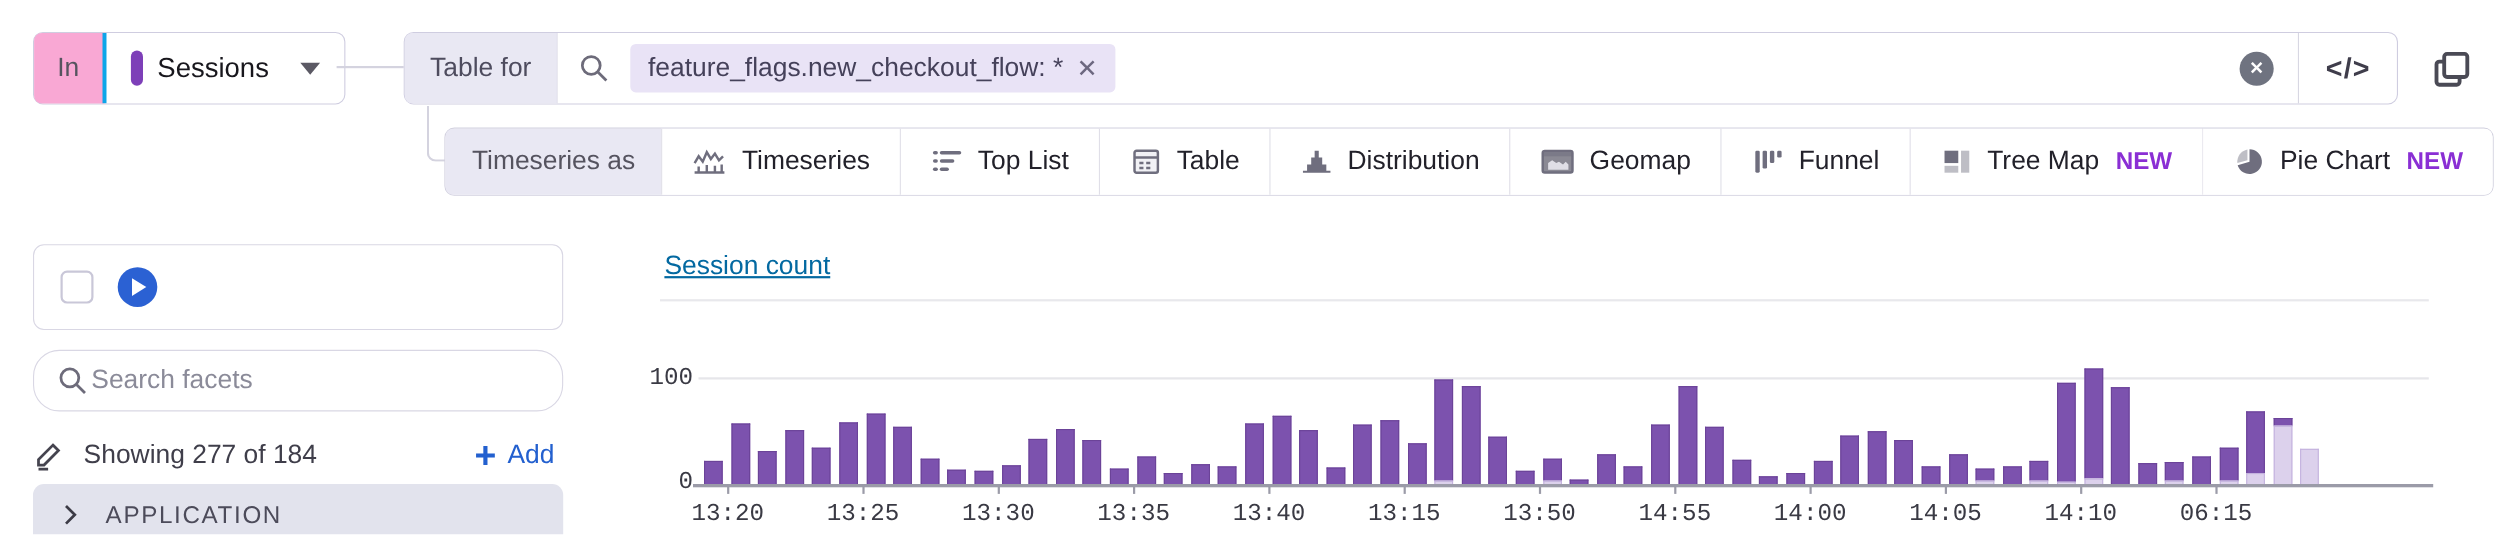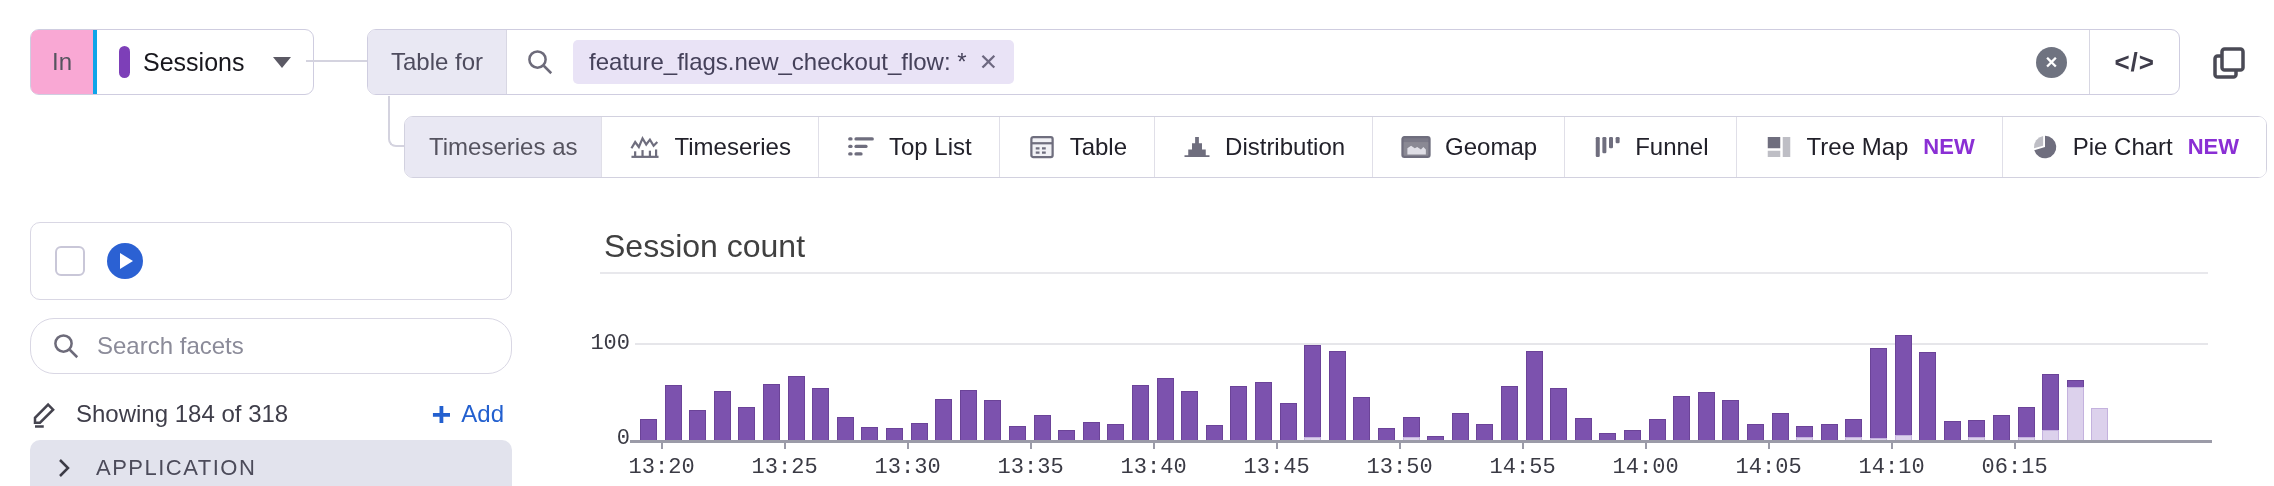--- a/index.html
+++ b/index.html
@@ -52,34 +52,34 @@
 
   
   .side-card { position:absolute; left:30px; width:482px; background:#fff; border:1.5px solid #d9d7e4; border-radius:10px; }
   #replay-card { top:222px; height:78px; display:flex; align-items:center; padding:0 24px; gap:22px; cursor:pointer; }
   .checkbox { width:30px; height:30px; border:2px solid #c9c7d8; border-radius:6px; background:#fff; flex:none; }
   .play-circle { width:36px; height:36px; border-radius:50%; background:#2b61d3; display:flex; align-items:center;
     justify-content:center; flex:none; }
   .play-tri { width:0; height:0; border-top:8px solid transparent; border-bottom:8px solid transparent;
     border-left:13px solid #fff; margin-left:3px; }
   .replay-label { font-size:24px; color:#1e1d24; }
-  #facet-search { top:318px; height:56px; display:flex; align-items:center; padding:0 20px; gap:16px;border-radius:24px; }
+  #facet-search { top:318px; height:56px; display:flex; align-items:center; padding:0 20px; gap:2px;border-radius:24px; }
   .facet-placeholder { font-size:24px; color:#8b8b99; }
   #showing-row { position:absolute; left:30px; top:393px; width:482px; height:42px; display:flex; align-items:center; gap:16px; }
   .showing-text { font-size:24px; color:#3f3e4a; }
   .add-btn { margin-left:auto; display:flex; align-items:center; gap:10px; color:#2360cf; cursor:pointer; padding-right:8px; }
   .add-plus { font-size:34px; font-weight:bold; line-height:30px; }
   .add-text { font-size:24px; }
   #app-section { position:absolute; left:30px; top:440px; width:482px; height:56px; background:#e2e3ed;
     border-radius:10px; display:flex; align-items:center; padding:0 22px; gap:20px; cursor:pointer; }
   .app-label { font-size:22px; color:#4c4b5a; letter-spacing:1.5px; }
 
   
   #chart-section { position:absolute; left:600px; top:228px; width:1612px; height:258px; }
-  .chart-title { position:absolute; left:4px; top:0; font-size:32px; color:#404040; }
+  .chart-title { position:absolute; left:4px; top:0; font-size:24px; color:#0369a1;text-decoration:underline; }
   .chart-divider { position:absolute; left:0; top:44px; width:1608px; height:1.5px; background:#e8e8ec; }
   #plot { position:absolute; left:0; top:58px; width:1612px; height:200px;font-family:Liberation Mono, monospace; }
   .gridline { position:absolute; left:35px; top:57px; width:1573px; height:1.5px; background:#e6e6ea; }
   .baseline { position:absolute; left:30px; top:154px; width:1582px; height:2.5px; background:#9b9ba8; }
   .ylab { position:absolute; width:58px; text-align:right; font-size:22px; color:#3a3a44; }
   .bar { position:absolute; display:flex; flex-direction:column; justify-content:flex-end; cursor:pointer; }
   .seg-dark { background:#7c52ae; border:1.5px solid #6b4398; border-bottom:none; }
   .seg-light { background:#dcd1ec; border:1.5px solid #c4b2de; border-bottom:none; }
   .xtick { position:absolute; width:2px; height:9px; background:#9b9ba8; }
   .xlab { position:absolute; width:90px; text-align:center; font-size:22px; color:#3a3a44; }
@@ -226,21 +226,21 @@
         <line x1="15" y1="15" x2="21" y2="21"></line>
       </svg>
     <span class="facet-placeholder">Search facets</span>
   </div>
 
   <div id="showing-row">
     <svg width="30" height="30" viewBox="0 0 24 24" fill="none" stroke="#45444f" stroke-width="2">
         <path d="M14.5 4.5 l4 4 L8 19 H4 v-4 z"></path>
         <line x1="4" y1="22" x2="11" y2="22"></line>
       </svg>
-    <span class="showing-text">Showing 184 of 318</span>
+    <span class="showing-text">Showing 277 of 184</span>
     <span class="add-btn">
       <span class="add-plus">+</span>
       <span class="add-text">Add</span>
     </span>
   </div>
 
   <div id="app-section">
     <svg width="24" height="24" viewBox="0 0 24 24" fill="none" stroke="#3c3b46" stroke-width="2.5">
         <polyline points="8,4 16,12 8,20"></polyline>
       </svg>
@@ -452,21 +452,21 @@
           <div class="xlab" style="left: 16.6px; top: 169px;">13:20</div>
           <div class="xtick" style="left: 183.6px; top: 154px;"></div>
           <div class="xlab" style="left: 139.6px; top: 169px;">13:25</div>
           <div class="xtick" style="left: 306.6px; top: 154px;"></div>
           <div class="xlab" style="left: 262.6px; top: 169px;">13:30</div>
           <div class="xtick" style="left: 429.6px; top: 154px;"></div>
           <div class="xlab" style="left: 385.6px; top: 169px;">13:35</div>
           <div class="xtick" style="left: 552.6px; top: 154px;"></div>
           <div class="xlab" style="left: 508.6px; top: 169px;">13:40</div>
           <div class="xtick" style="left: 675.6px; top: 154px;"></div>
-          <div class="xlab" style="left: 631.6px; top: 169px;">13:45</div>
+          <div class="xlab" style="left: 631.6px; top: 169px;">13:15</div>
           <div class="xtick" style="left: 798.6px; top: 154px;"></div>
           <div class="xlab" style="left: 754.6px; top: 169px;">13:50</div>
           <div class="xtick" style="left: 921.6px; top: 154px;"></div>
           <div class="xlab" style="left: 877.6px; top: 169px;">14:55</div>
           <div class="xtick" style="left: 1044.6px; top: 154px;"></div>
           <div class="xlab" style="left: 1000.6px; top: 169px;">14:00</div>
           <div class="xtick" style="left: 1167.6px; top: 154px;"></div>
           <div class="xlab" style="left: 1123.6px; top: 169px;">14:05</div>
           <div class="xtick" style="left: 1290.6px; top: 154px;"></div>
           <div class="xlab" style="left: 1246.6px; top: 169px;">14:10</div>

